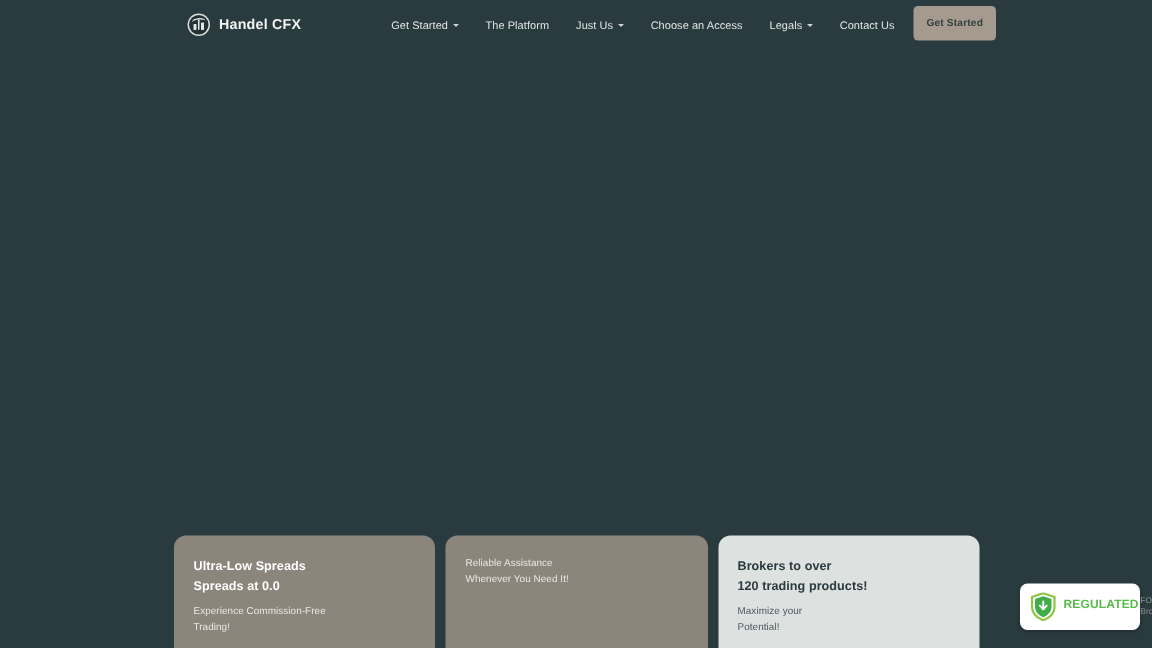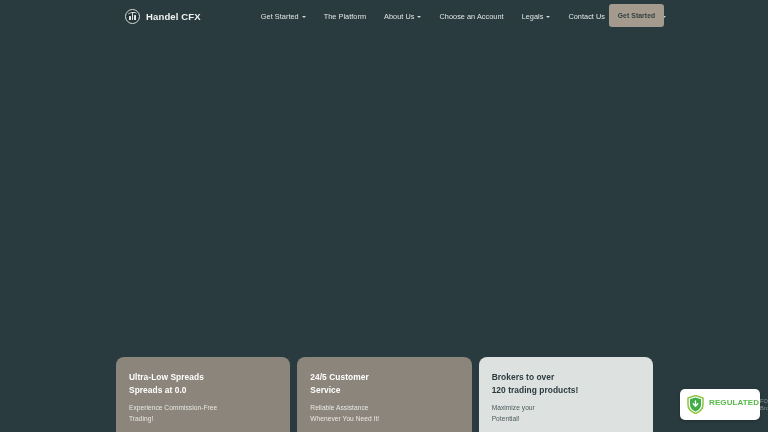--- a/index.html
+++ b/index.html
@@ -136,25 +136,25 @@
 
     <nav class="nav">
       <div class="nav-item">
         <span>Get Started</span>
         <span class="chev"></span>
       </div>
       <div class="nav-item">
         <span>The Platform</span>
       </div>
       <div class="nav-item">
-        <span>About Us</span>
-        <span class="chev"></span>
-      </div>
-      <div class="nav-item">
-        <span>Choose an Account</span>
+        <span>Just Us</span>
+        <span class="chev"></span>
+      </div>
+      <div class="nav-item">
+        <span>Choose an Access</span>
       </div>
       <div class="nav-item">
         <span>Legals</span>
         <span class="chev"></span>
       </div>
       <div class="nav-item">
         <span>Contact Us</span>
       </div>
       <div class="nav-item">
         <span class="flag"></span>
@@ -176,24 +176,20 @@
         <span>Spreads at 0.0</span>
       </h3>
       <p>
         <span>Experience Commission-Free</span>
         <span>Trading!</span>
       </p>
     </div>
 
 
     <div class="card dark">
-      <h3>
-        <span>24/5 Customer</span>
-        <span>Service</span>
-      </h3>
       <p>
         <span>Reliable Assistance</span>
         <span>Whenever You Need It!</span>
       </p>
     </div>
 
     <div class="card light">
       <h3>
         <span>Brokers to over</span>
         <span>120 trading products!</span>

